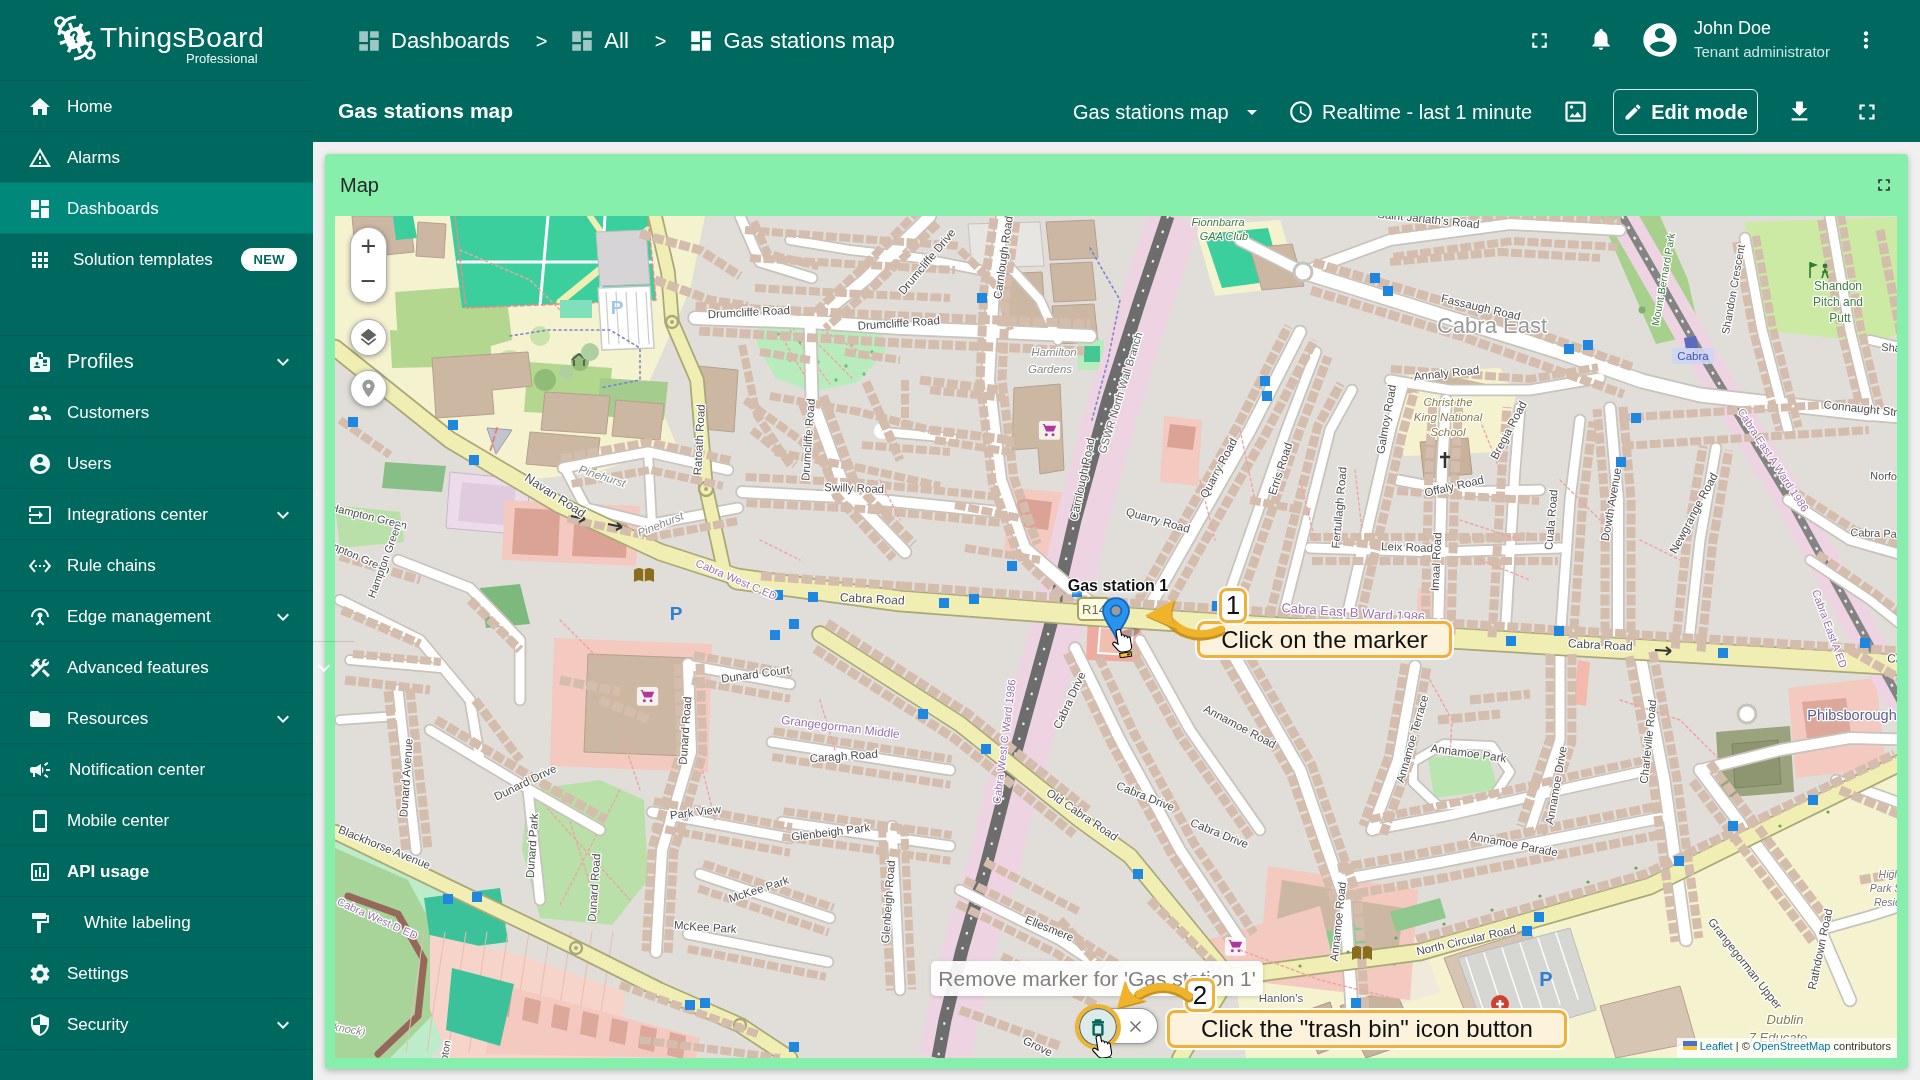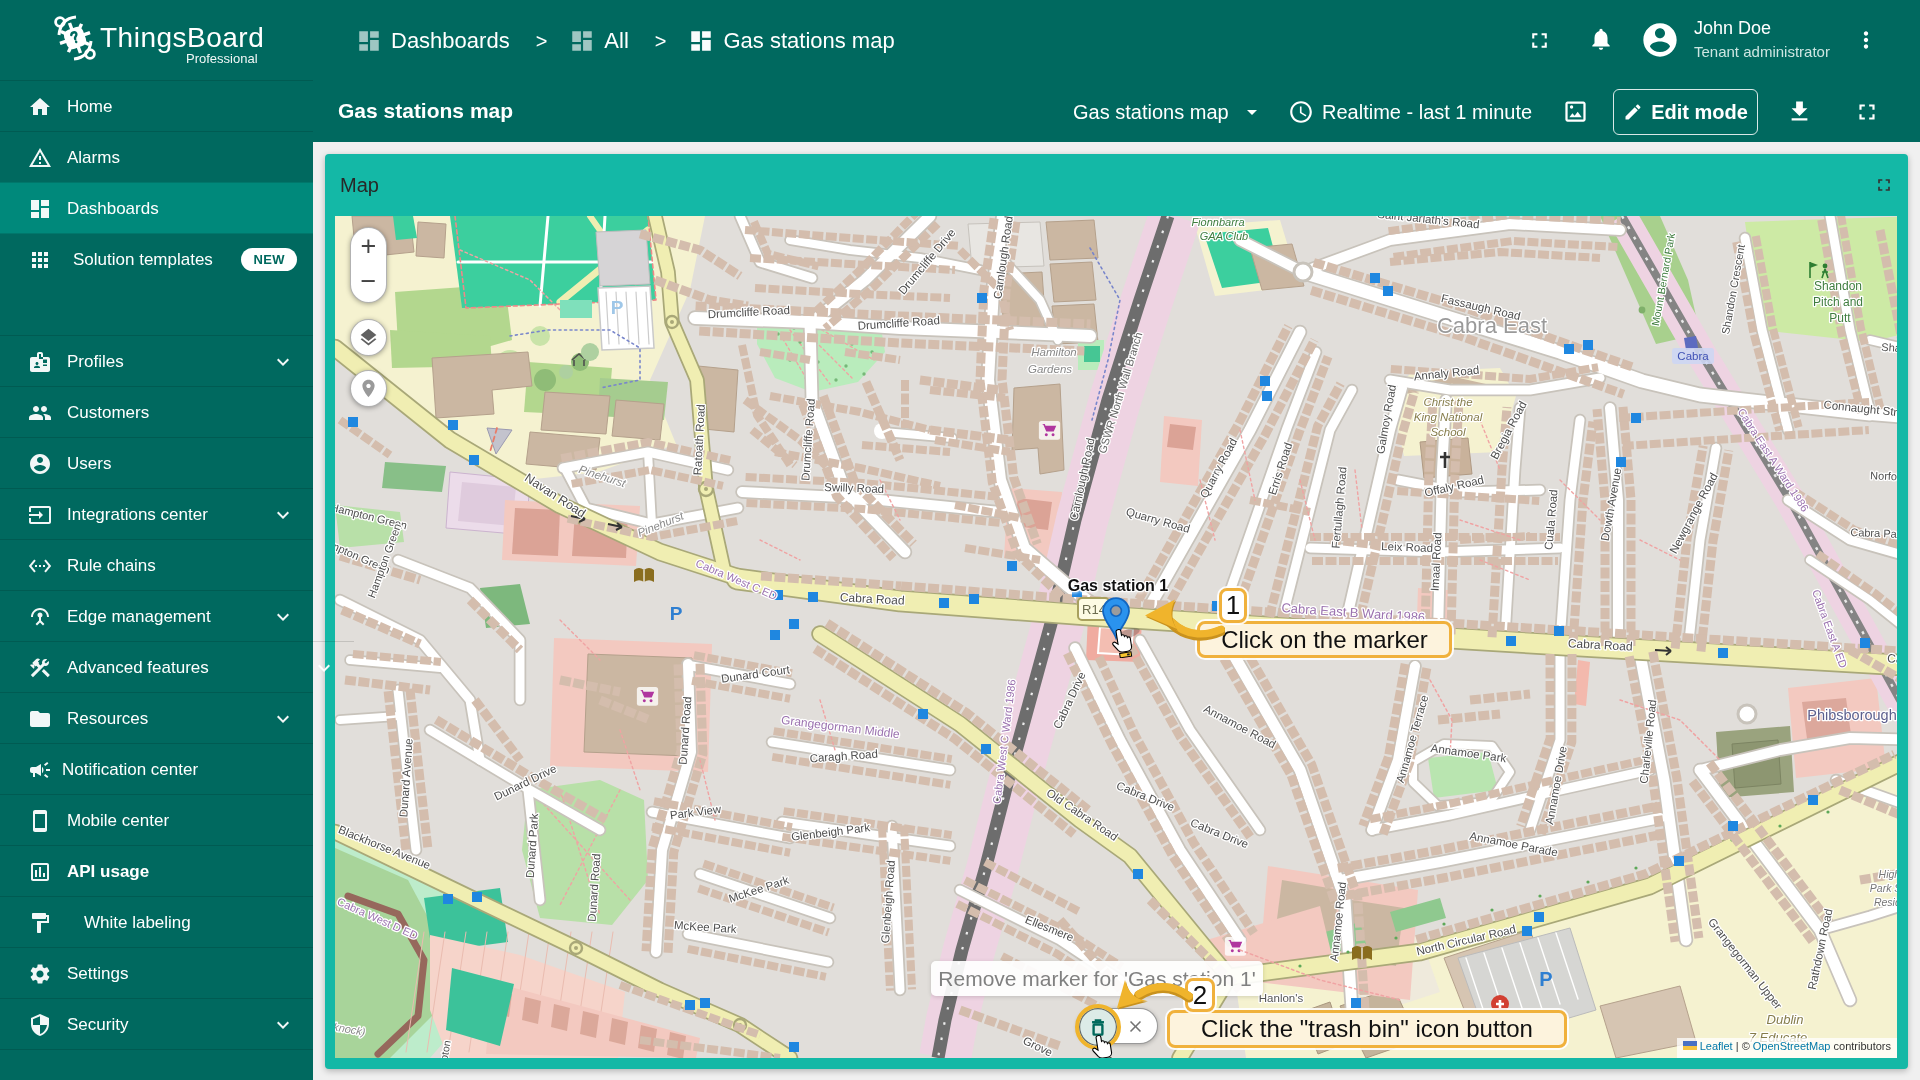--- a/index.html
+++ b/index.html
@@ -112,21 +112,21 @@
       </span>
       <span style="margin-left:21px;font-size:17px;font-weight:500;color:#fff">Solution templates</span>
       <span style="position:absolute;right:16px;background:#fff;color:#00695f;font-size:13px;font-weight:700;padding:4px 12px;border-radius:14px;letter-spacing:.4px">NEW</span>
     </div>
     <div style="position:absolute;left:0;top:335px;width:313px;height:51px;border-top:1px solid rgba(0,0,0,0.13);display:flex;align-items:center">
       <span style="margin-left:28px;display:flex">
         <svg width="24" height="24" viewBox="0 0 24 24" style="">
           <path d="M20 7h-5V4c0-1.1-.9-2-2-2h-2c-1.1 0-2 .9-2 2v3H4c-1.1 0-2 .9-2 2v11c0 1.1.9 2 2 2h16c1.1 0 2-.9 2-2V9c0-1.1-.9-2-2-2zM9 12c.83 0 1.5.67 1.5 1.5S9.83 15 9 15s-1.5-.67-1.5-1.5S8.17 12 9 12zm3 6H6v-.75c0-1 2-1.5 3-1.5s3 .5 3 1.5V18zm3-9h-4V4h2v3h2zm4 7h-4v-1.5h4V14zm0-3h-4V9.5h4V11z" fill="#fff" fill-opacity="0.95"></path>
         </svg>
       </span>
-      <span style="margin-left:15px;font-size:17px;font-weight:500;color:#fff">Profiles</span>
+      <span style="margin-left:15px;font-size:20px;font-weight:500;color:#fff">Profiles</span>
       <span style="position:absolute;right:18px;display:flex">
         <svg width="24" height="24" viewBox="0 0 24 24" style="">
           <path d="M16.59 8.59L12 13.17 7.41 8.59 6 10l6 6 6-6z" fill="#fff" fill-opacity="0.95"></path>
         </svg>
       </span>
     </div>
     <div style="position:absolute;left:0;top:386px;width:313px;height:51px;border-top:1px solid rgba(0,0,0,0.13);display:flex;align-items:center">
       <span style="margin-left:28px;display:flex">
         <svg width="24" height="24" viewBox="0 0 24 24" style="">
           <path d="M16 11c1.66 0 2.99-1.34 2.99-3S17.66 5 16 5c-1.66 0-3 1.34-3 3s1.34 3 3 3zm-8 0c1.66 0 2.99-1.34 2.99-3S9.66 5 8 5C6.34 5 5 6.34 5 8s1.34 3 3 3zm0 2c-2.33 0-7 1.17-7 3.5V19h14v-2.5c0-2.33-4.67-3.5-7-3.5zm8 0c-.29 0-.62.02-.97.05 1.16.84 1.97 1.97 1.97 3.45V19h6v-2.5c0-2.33-4.67-3.5-7-3.5z" fill="#fff" fill-opacity="0.95"></path>
@@ -201,21 +201,21 @@
           <path d="M16.59 8.59L12 13.17 7.41 8.59 6 10l6 6 6-6z" fill="#fff" fill-opacity="0.95"></path>
         </svg>
       </span>
     </div>
     <div style="position:absolute;left:0;top:743px;width:313px;height:51px;border-top:1px solid rgba(0,0,0,0.13);display:flex;align-items:center">
       <span style="margin-left:28px;display:flex">
         <svg width="24" height="24" viewBox="0 0 24 24" style="">
           <path d="M18 11v2h4v-2h-4zm-2 6.61c.96.71 2.21 1.65 3.2 2.39.4-.53.8-1.07 1.2-1.6-.99-.74-2.24-1.68-3.2-2.4-.4.54-.8 1.08-1.2 1.61zM20.4 5.6c-.4-.53-.8-1.07-1.2-1.6-.99.74-2.24 1.68-3.2 2.4.4.53.8 1.07 1.2 1.6.96-.72 2.21-1.65 3.2-2.4zM4 9c-1.1 0-2 .9-2 2v2c0 1.1.9 2 2 2h1v4h2v-4h1l5 3V6L8 9H4zm11.5 3c0-1.33-.58-2.53-1.5-3.35v6.69c.92-.81 1.5-2.01 1.5-3.34z" fill="#fff" fill-opacity="0.95"></path>
         </svg>
       </span>
-      <span style="margin-left:10px;font-size:17px;font-weight:500;color:#fff">Notification center</span>
+      <span style="margin-left:17px;font-size:17px;font-weight:500;color:#fff">Notification center</span>
     </div>
     <div style="position:absolute;left:0;top:794px;width:313px;height:51px;border-top:1px solid rgba(0,0,0,0.13);display:flex;align-items:center">
       <span style="margin-left:28px;display:flex">
         <svg width="24" height="24" viewBox="0 0 24 24" style="">
           <path d="M17 1.01L7 1c-1.1 0-2 .9-2 2v18c0 1.1.9 2 2 2h10c1.1 0 2-.9 2-2V3c0-1.1-.9-1.99-2-1.99zM17 19H7V5h10v14z" fill="#fff" fill-opacity="0.95"></path>
         </svg>
       </span>
       <span style="margin-left:15px;font-size:17px;font-weight:500;color:#fff">Mobile center</span>
     </div>
     <div style="position:absolute;left:0;top:845px;width:313px;height:51px;border-top:1px solid rgba(0,0,0,0.13);display:flex;align-items:center">
@@ -250,21 +250,21 @@
       </span>
       <span style="margin-left:15px;font-size:17px;font-weight:500;color:#fff">Security</span>
       <span style="position:absolute;right:18px;display:flex">
         <svg width="24" height="24" viewBox="0 0 24 24" style="">
           <path d="M16.59 8.59L12 13.17 7.41 8.59 6 10l6 6 6-6z" fill="#fff" fill-opacity="0.95"></path>
         </svg>
       </span>
     </div>
     <div style="position:absolute;left:0;top:1049px;width:313px;height:1px;background:rgba(0,0,0,0.13)"></div>
   </div>
-<div style="position:absolute;left:325px;top:154px;width:1583px;height:915px;background:#14b8a6;border-radius:4px;box-shadow:0 2px 6px rgba(0,0,0,0.25);z-index:4">
+<div style="position:absolute;left:325px;top:154px;width:1583px;height:915px;background:#86efac;border-radius:4px;box-shadow:0 2px 6px rgba(0,0,0,0.25);z-index:4">
   <div style="position:absolute;left:15px;top:20px;font-size:20px;color:#282828">Map</div>
   <div style="position:absolute;right:14px;top:21px"><svg width="20" height="20" viewBox="0 0 24 24" style="">
         <path d="M7 14H5v5h5v-2H7v-3zm-2-4h2V7h3V5H5v5zm12 7h-3v2h5v-5h-2v3zM14 5v2h3v3h2V5h-5z" fill="#333" fill-opacity="1"></path>
       </svg></div>
   <div style="position:absolute;left:10px;top:62px;width:1562px;height:842px;overflow:hidden;background:#e1deda">
     <svg width="1562" height="842" viewBox="0 0 1562 842" font-family="'Liberation Sans',sans-serif" style="position:absolute;left:0;top:0">
         <rect x="0" y="0" width="1562" height="842" fill="#e1deda"></rect>
         <path d="M0,0 L370,0 L355,74 L315,164 L341,228 L263,256 L173,266 L95,218 L23,156 L0,136 Z" fill="#f5f2d0"></path>
         <path d="M60,76 L170,68 L177,124 L135,136 L63,128 Z" fill="#b3d78e"></path>
         <path d="M55,114 L155,120 L157,150 L57,152 Z" fill="#b3d78e"></path>

